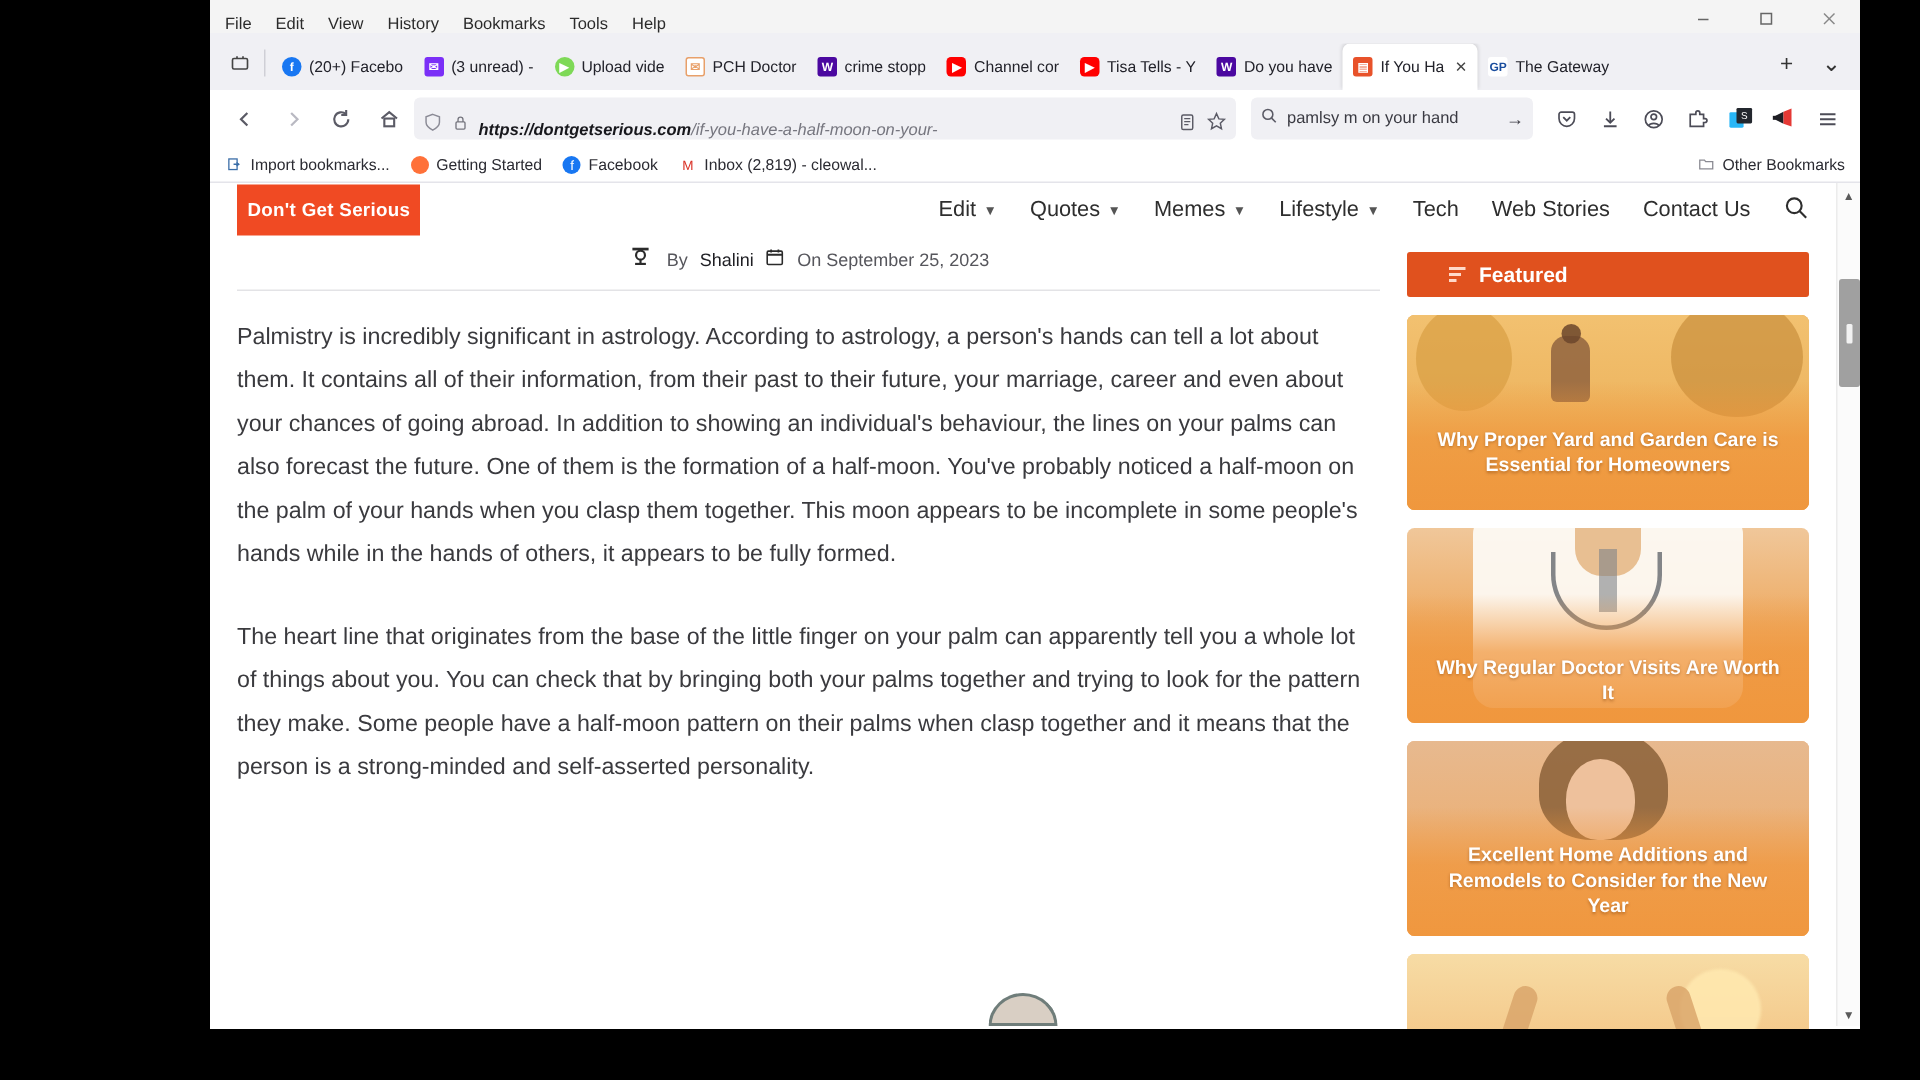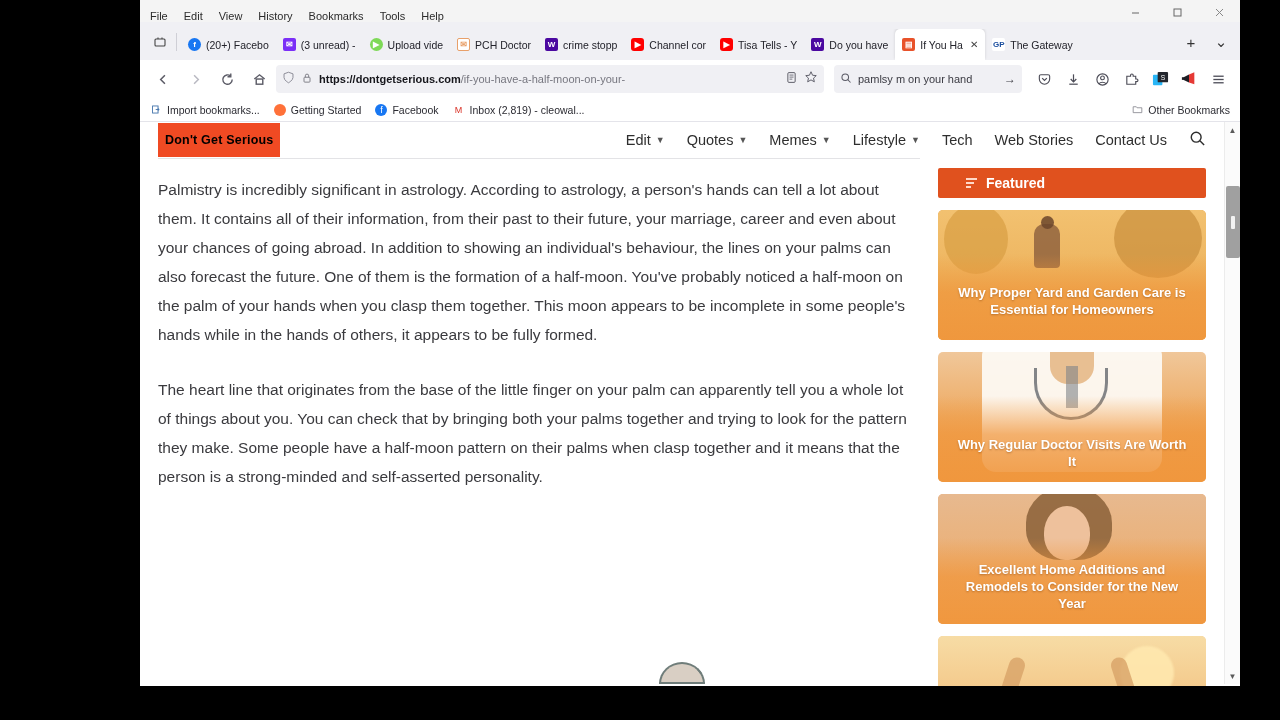--- a/index.html
+++ b/index.html
@@ -70,21 +70,21 @@
 
   
   .navbar { height: 38px; background: #ffffff; display: flex; align-items: center; padding: 0 8px; gap: 2px; }
   .navbtn {
     width: 30px; height: 30px; display: flex; align-items: center; justify-content: center;
     color: #5b5b66; border-radius: 4px;
   }
   .navbtn.dim { color: #b9b9c2; }
   .urlbar {
     flex: 1; height: 28px; background: #f0f0f4; border-radius: 4px;
-    display: flex; align-items: center; padding: 0 6px; gap: 6px; min-width: 0;
+    display: flex; align-items: flex-end; padding: 0 6px; gap: 6px; min-width: 0; font-style: italic;
   }
   .url-text {
     flex: 1; font-size: 11px; color: #76767f; white-space: nowrap; overflow: hidden;
     text-overflow: clip;
   }
   .url-text b { color: #17171c; font-weight: 600; }
   .searchbar {
     width: 188px; height: 28px; background: #f0f0f4; border-radius: 4px; margin-left: 8px;
     display: flex; align-items: center; padding: 0 6px; gap: 6px;
   }
@@ -104,21 +104,21 @@
   
   .viewport { position: relative; height: 562px; background: #fff; display: flex; }
   .pagecol { flex: 1; min-width: 0; position: relative; background: #fff; }
 
   
   .siteheader {
     height: 36px; display: flex; align-items: center; padding: 0 0 0 18px;
     background: #fff;
   }
   .logo {
-    background: #f04a23; color: #000000; font-weight: bold; font-size: 12.5px;
+    background: #f04a23; color: #ffffff; font-weight: bold; font-size: 12.5px;
     padding: 10px 7px; letter-spacing: .2px; white-space: nowrap;
   }
   .sitenav { display: flex; align-items: center; gap: 22px; margin-left: auto; padding-right: 18px; }
   .navitem { display: flex; align-items: center; gap: 5px; font-size: 14.5px; color: #2e2e2e; white-space: nowrap; }
   .caret { font-size: 9px; color: #555; }
   .searchglass { font-size: 15px; color: #2e2e2e; }
 
   
   .contentwrap { display: flex; padding: 0 18px 0 18px; gap: 18px; }
   .article { flex: 1; min-width: 0; }
@@ -478,20 +478,41 @@
               <svg width="17" height="17" viewBox="0 0 18 18">
                   <circle cx="7.6" cy="7.6" r="5.2" fill="none" stroke="#2e2e2e" stroke-width="1.5"></circle>
                   <line x1="11.5" y1="11.5" x2="16" y2="16" stroke="#2e2e2e" stroke-width="1.5"></line>
                 </svg>
             </div>
           </div>
         </div>
 
         <div class="contentwrap">
           <div class="article">
+            <div class="byline">
+              <span>
+                <svg width="18" height="18" viewBox="0 0 20 20">
+                    <rect x="4" y="3.5" width="12" height="2" fill="#2b2b2b"></rect>
+                    <circle cx="10" cy="9" r="3.3" fill="none" stroke="#2b2b2b" stroke-width="1.6"></circle>
+                    <line x1="10" y1="12.5" x2="10" y2="15" stroke="#2b2b2b" stroke-width="1.6"></line>
+                    <line x1="6" y1="15.5" x2="14" y2="15.5" stroke="#2b2b2b" stroke-width="1.6"></line>
+                  </svg>
+              </span>
+              <span class="label">By</span>
+              <span class="author">Shalini</span>
+              <span>
+                <svg width="13" height="13" viewBox="0 0 16 16">
+                    <rect x="1.8" y="3" width="12.4" height="11" rx="1" fill="none" stroke="#2b2b2b" stroke-width="1.3"></rect>
+                    <line x1="1.8" y1="6" x2="14.2" y2="6" stroke="#2b2b2b" stroke-width="1.6"></line>
+                    <line x1="5" y1="1.6" x2="5" y2="4" stroke="#2b2b2b" stroke-width="1.4"></line>
+                    <line x1="11" y1="1.6" x2="11" y2="4" stroke="#2b2b2b" stroke-width="1.4"></line>
+                  </svg>
+              </span>
+              <span class="label">On September 25, 2023</span>
+            </div>
             <div class="hrule"></div>
             <p>Palmistry is incredibly significant in astrology. According to astrology, a person's hands can tell a lot about them. It contains all of their information, from their past to their future, your marriage, career and even about your chances of going abroad. In addition to showing an individual's behaviour, the lines on your palms can also forecast the future. One of them is the formation of a half-moon. You've probably noticed a half-moon on the palm of your hands when you clasp them together. This moon appears to be incomplete in some people's hands while in the hands of others, it appears to be fully formed.</p>
             <p>The heart line that originates from the base of the little finger on your palm can apparently tell you a whole lot of things about you. You can check that by bringing both your palms together and trying to look for the pattern they make. Some people have a half-moon pattern on their palms when clasp together and it means that the person is a strong-minded and self-asserted personality.</p>
             <div class="peek"></div>
           </div>
 
           <div class="sidebar">
             <div class="feat-header">
               <span class="feat-icon">
                   <i></i>

